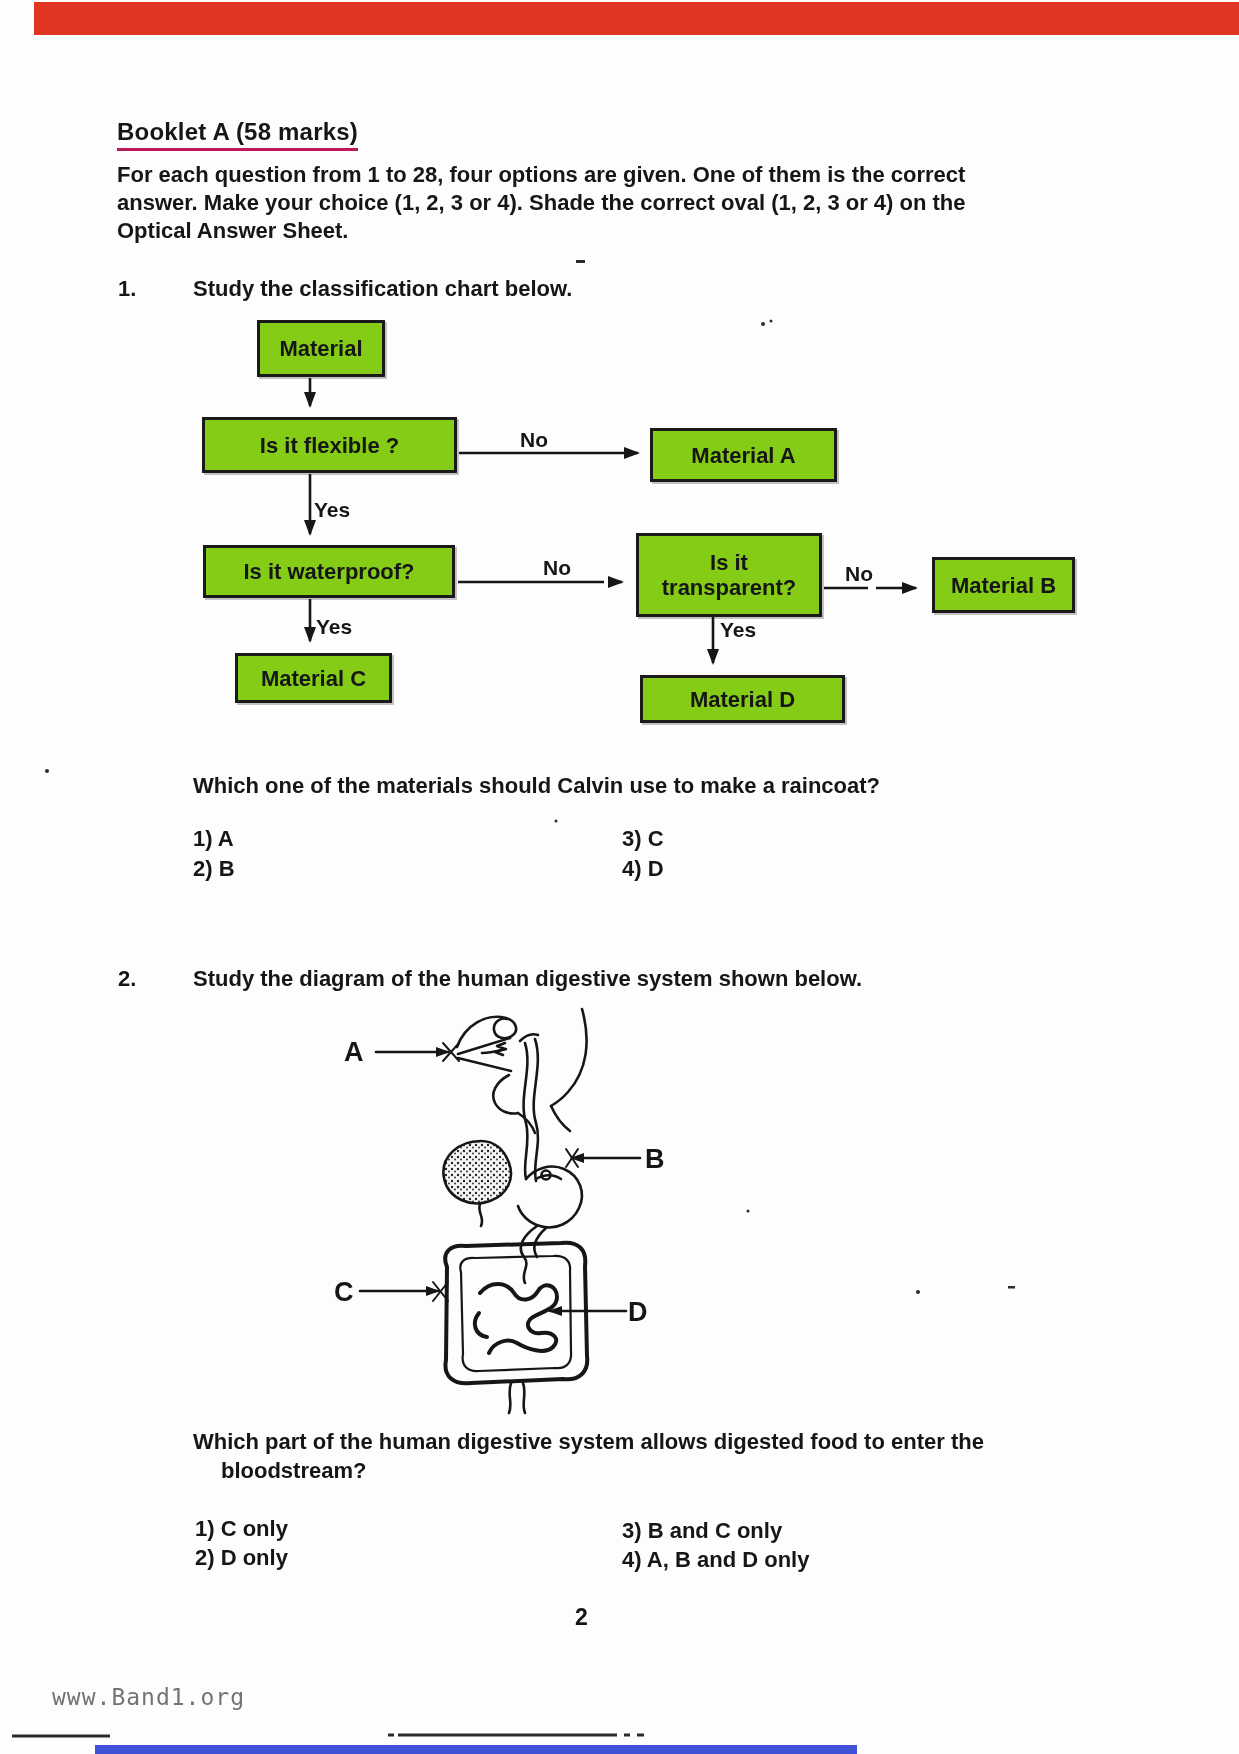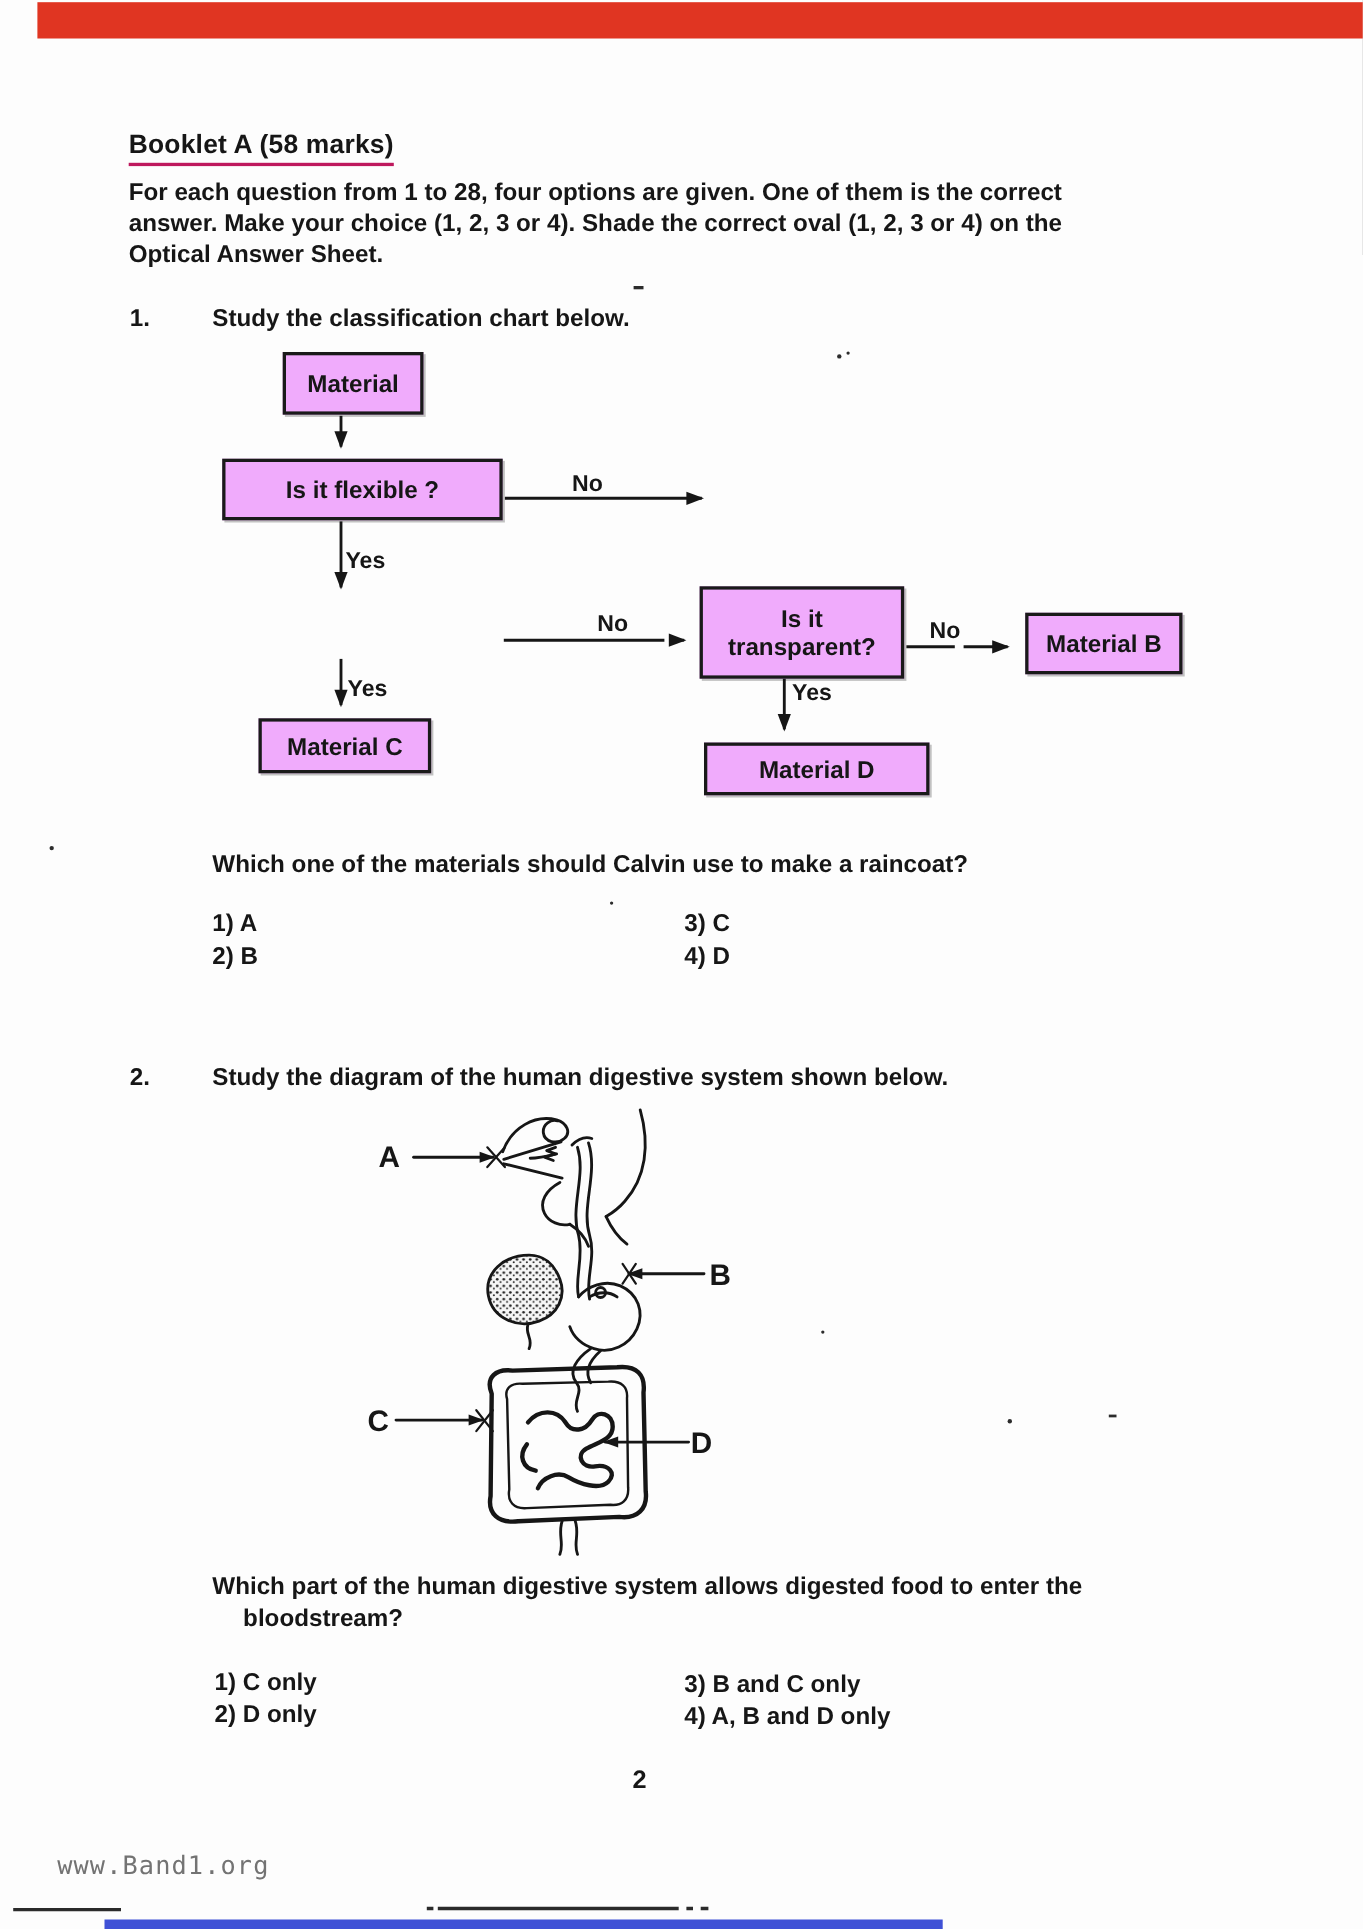--- a/index.html
+++ b/index.html
@@ -7,21 +7,21 @@
         font-family:"Liberation Sans",sans-serif;color:#161616;}
   .bar-top{position:absolute;left:34px;top:2px;width:1205px;height:33px;}
   .bar-bottom{position:absolute;left:95px;top:1745px;width:762px;height:9px;}
   .heading{position:absolute;left:117px;top:118px;font-size:24px;font-weight:700;
            border-bottom:3px solid #be185d;padding-bottom:2px;letter-spacing:.2px;}
   .instr{position:absolute;left:117px;top:161px;font-size:22px;font-weight:700;line-height:28px;width:960px;}
   .qnum{position:absolute;font-size:22px;font-weight:700;}
   .qprompt{position:absolute;font-size:22px;font-weight:700;}
   .stem{position:absolute;font-size:22px;font-weight:700;}
   .opt{position:absolute;font-size:22px;font-weight:700;}
-  .box{position:absolute;box-sizing:border-box;border:3px solid #1a1a1a;background:#f0abfc;
+  .box{position:absolute;box-sizing:border-box;border:3px solid #1a1a1a;background:#84cc16;
        display:flex;flex-direction:column;align-items:center;justify-content:center;
        font-size:22px;font-weight:700;text-align:center;line-height:25px;
        box-shadow:2px 2px 0 rgba(20,20,20,.25);}
   .edge{position:absolute;font-size:21px;font-weight:700;}
   .pagenum{position:absolute;left:575px;top:1604px;font-size:23px;font-weight:600;}
   .footer-site{position:absolute;left:52px;top:1684px;font-size:23px;color:#737373;
                font-family:"DejaVu Sans Mono",monospace;letter-spacing:1px;}
   svg{position:absolute;pointer-events:none;}
 </style>
 </head>
@@ -77,20 +77,26 @@
 
   <div class="qnum" style="left:118px;top:276px;">1.</div>
   <div class="qprompt" style="left:193px;top:276px;">Study the classification chart below.</div>
 
   <div class="box" style="left:257px;top:320px;width:128px;height:57px;">
     <span>Material</span>
   </div>
   <div class="box" style="left:202px;top:417px;width:255px;height:56px;">
     <span>Is it flexible ?</span>
   </div>
+  <div class="box" style="left:650px;top:428px;width:187px;height:54px;">
+    <span>Material A</span>
+  </div>
+  <div class="box" style="left:203px;top:545px;width:252px;height:53px;">
+    <span>Is it waterproof?</span>
+  </div>
   <div class="box" style="left:636px;top:533px;width:186px;height:84px;">
     <span>Is it</span>
     <span>transparent?</span>
   </div>
   <div class="box" style="left:932px;top:557px;width:143px;height:56px;">
     <span>Material B</span>
   </div>
   <div class="box" style="left:235px;top:653px;width:157px;height:50px;">
     <span>Material C</span>
   </div>

